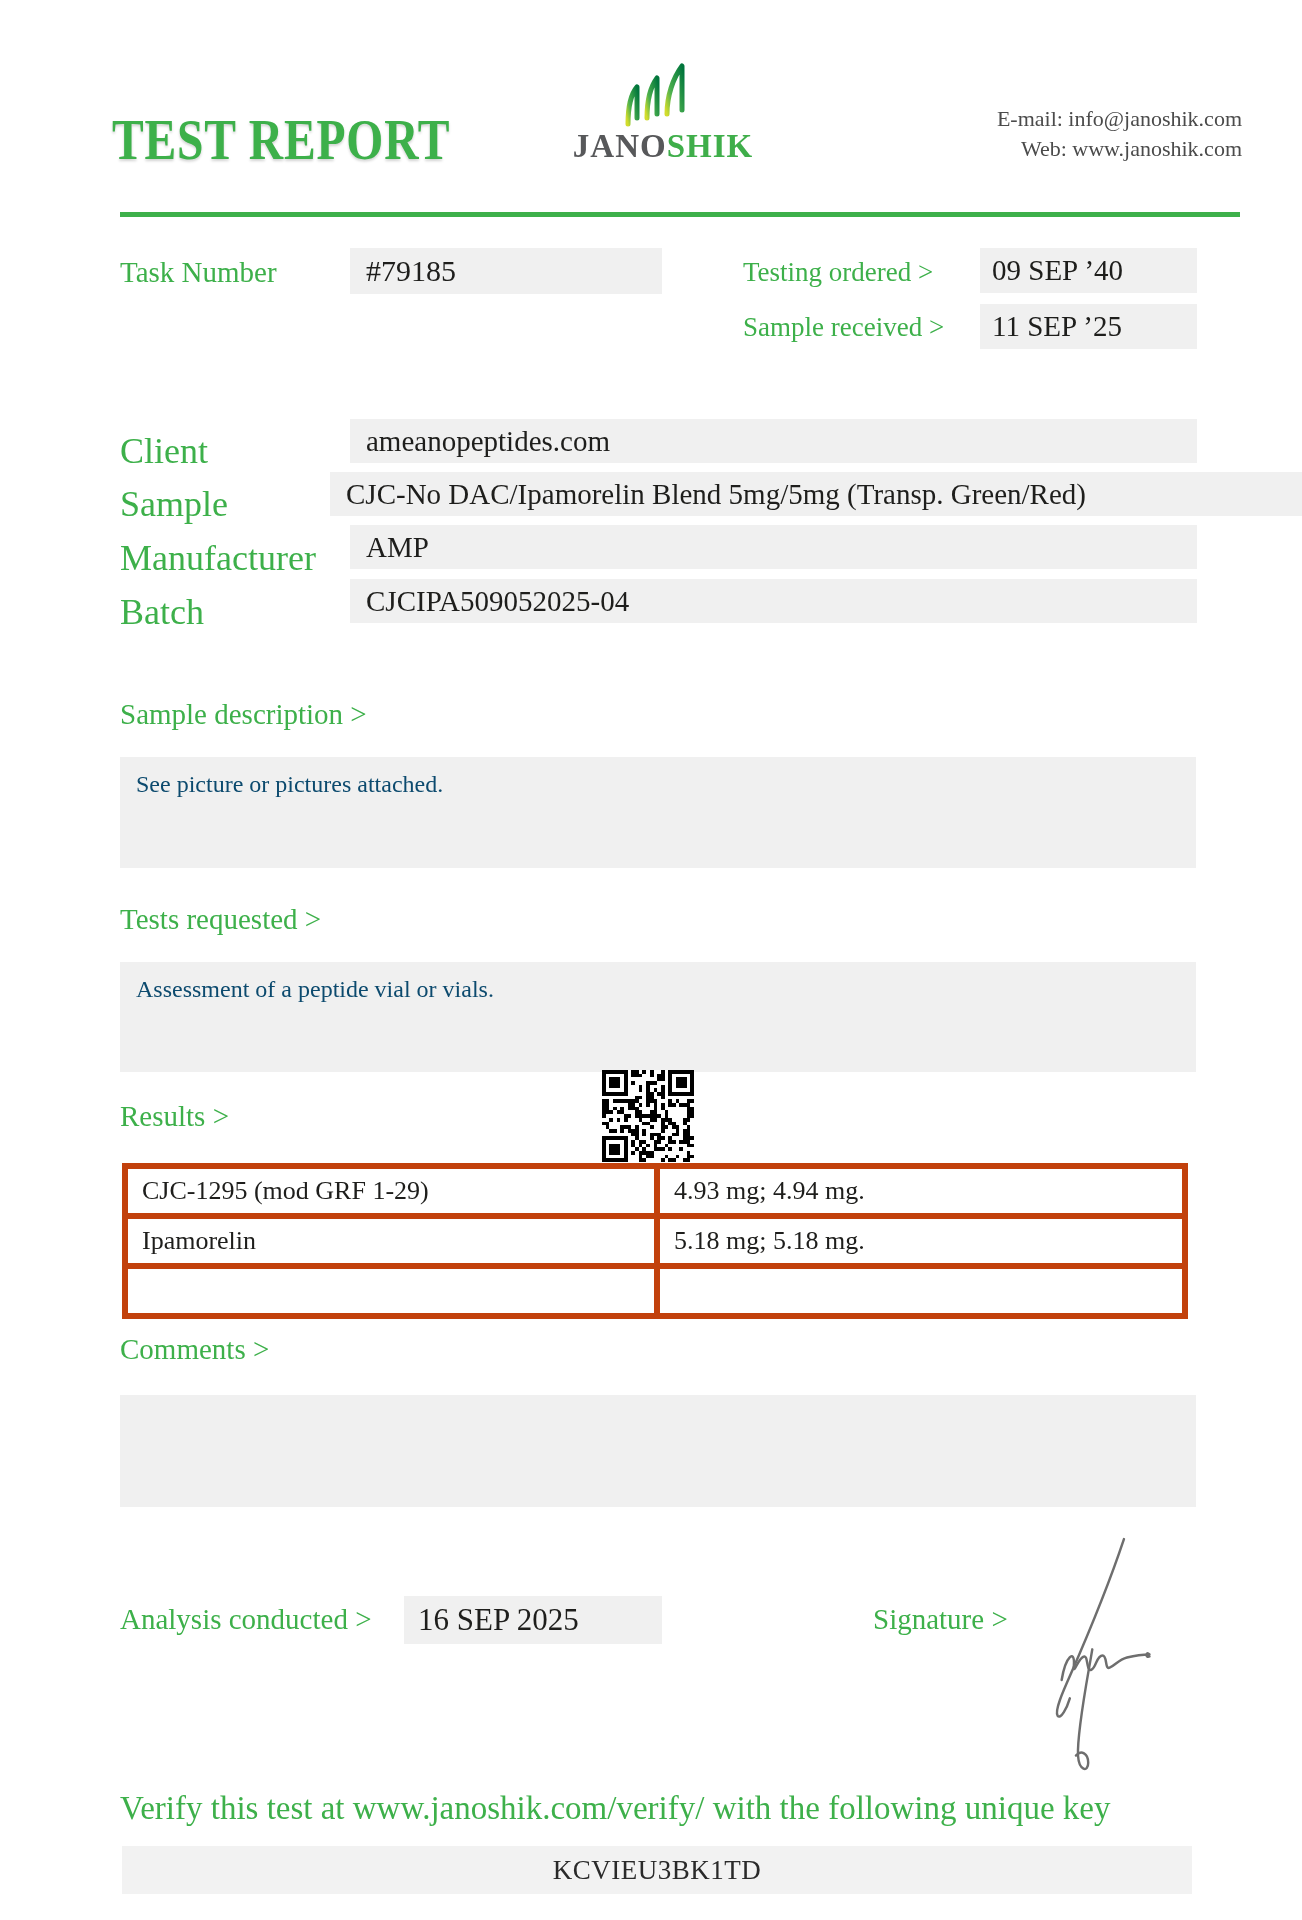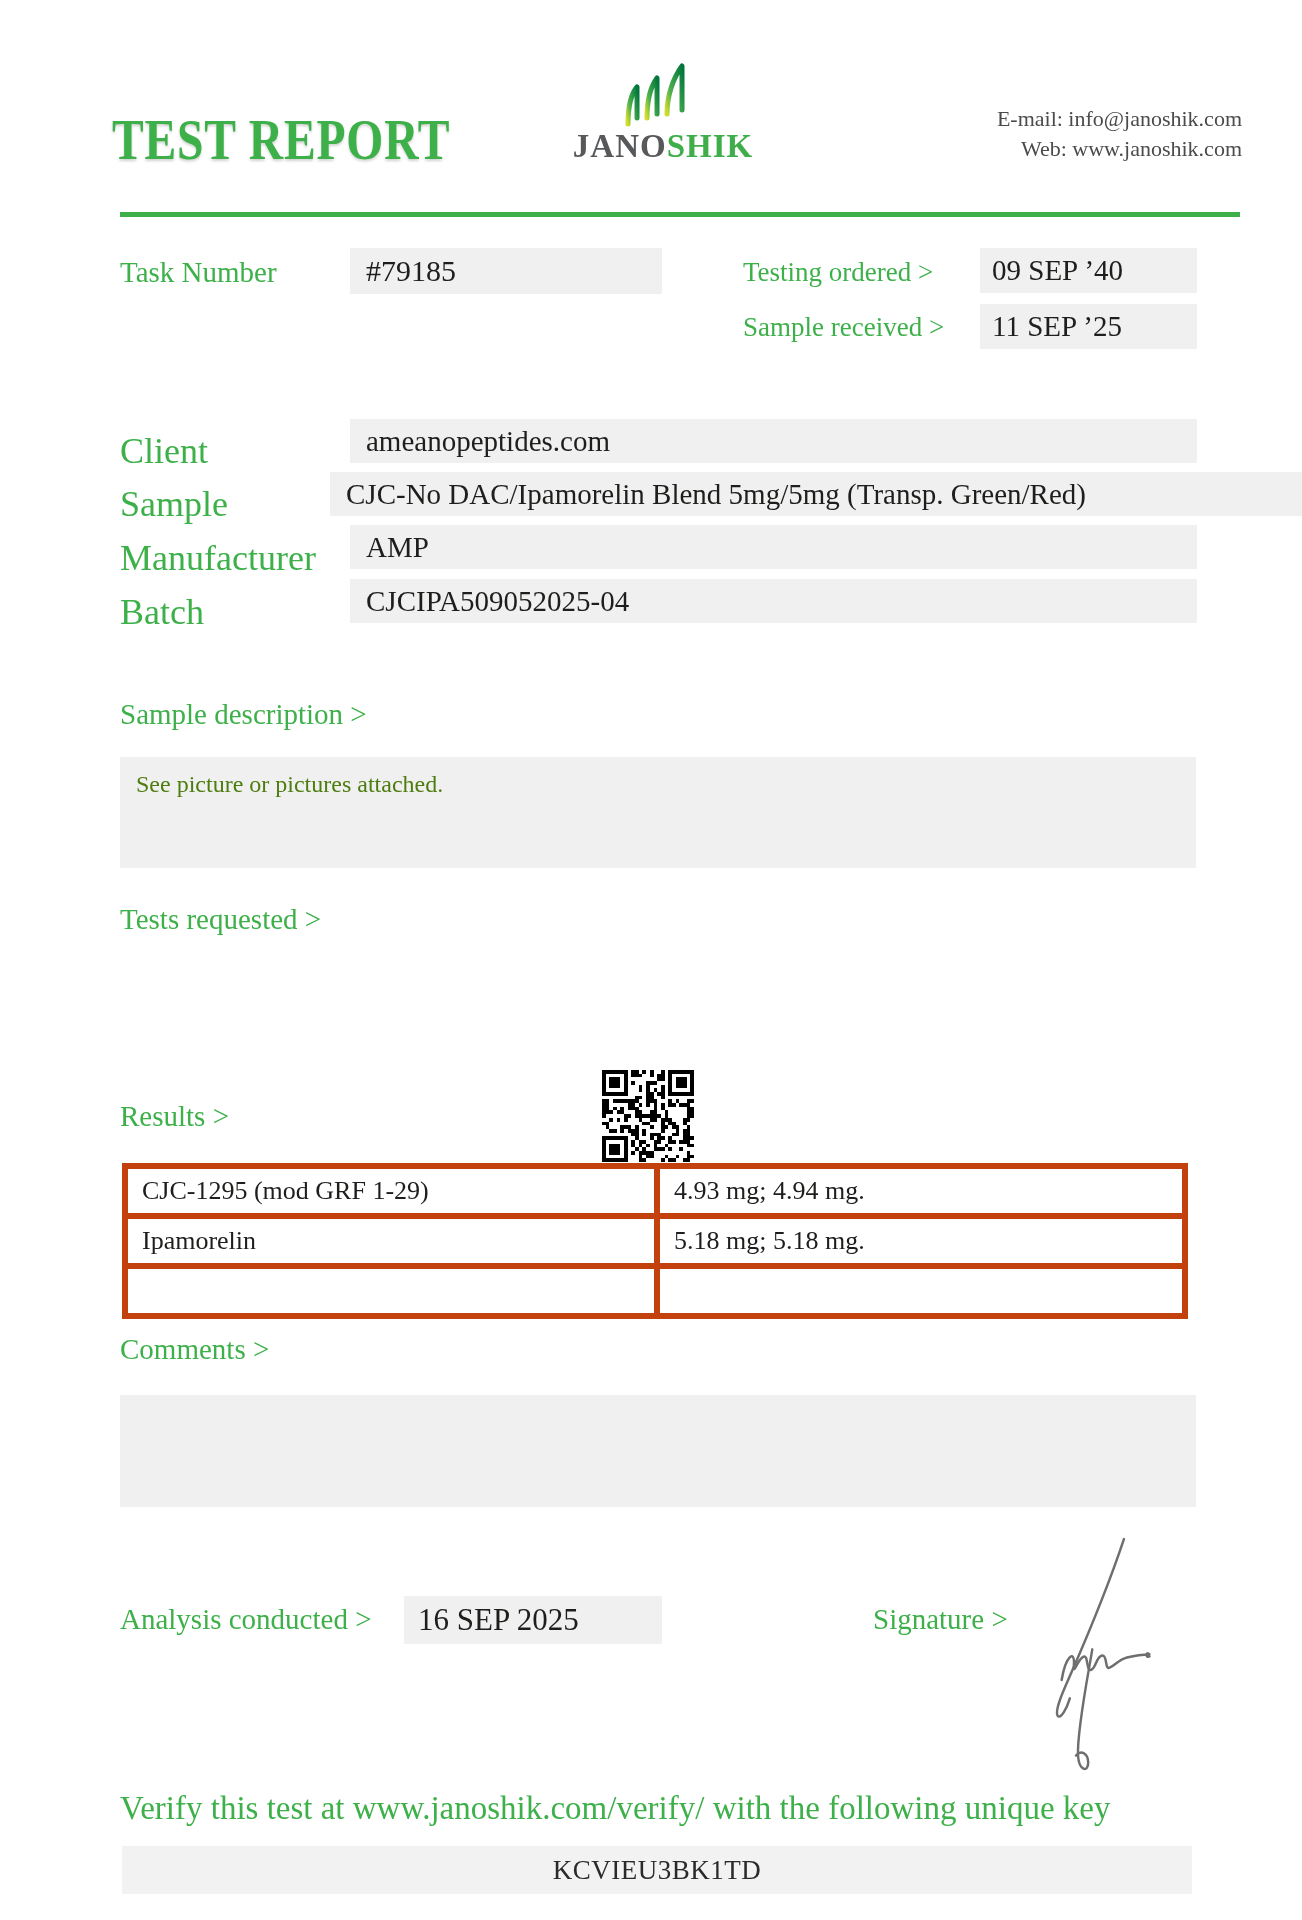--- a/index.html
+++ b/index.html
@@ -17,21 +17,21 @@
   .logo-jano{color:#57585a;}
   .logo-shik{color:#3fae4a;}
   .contact{font-size:22px;color:#4b4b4b;text-align:right;line-height:30px;white-space:nowrap;}
   .rule{background:#3db04a;height:5px;}
   .lbl{font-size:36px;color:#3db04a;white-space:nowrap;}
   .lbl-lg{font-size:29px;}
   .gbox{background:#f0f0f0;}
   .gbox .val{font-size:29px;color:#1e1e1c;padding-left:16px;white-space:nowrap;}
   .heading{font-size:29px;color:#3db04a;white-space:nowrap;}
   .bigbox{background:#f0f0f0;}
-  .bigbox .note{font-size:24px;color:#4d7c0f;padding:14px 4px 0 16px;}
+  .bigbox .note{font-size:24px;color:#0c4a6e;padding:14px 4px 0 16px;}
   table.results{border-collapse:collapse;width:1060px;table-layout:fixed;}
   table.results td{
     border:6px solid #c2410c;font-size:26px;color:#1e1e1c;
     padding:0 0 0 14px;height:44px;vertical-align:middle;white-space:nowrap;overflow:hidden;
   }
   .verify{font-size:33px;color:#3db04a;white-space:nowrap;}
   .keybox{background:#f2f2f2;text-align:center;}
   .keybox .key{font-size:27px;line-height:48px;color:#2a2a2a;letter-spacing:0.5px;}
   .center-line{display:block;}
 </style>
@@ -102,20 +102,23 @@
   <div class="abs gbox" style="left:350px;top:579px;width:847px;height:44px;">
     <div class="val" style="line-height:44px;">CJCIPA509052025-04</div>
   </div>
 
   <div class="abs heading" style="left:120px;top:698px;">Sample description &gt;</div>
   <div class="abs bigbox" style="left:120px;top:757px;width:1076px;height:111px;">
     <div class="note">See picture or pictures attached.</div>
   </div>
 
   <div class="abs heading" style="left:120px;top:903px;">Tests requested &gt;</div>
+  <div class="abs bigbox" style="left:120px;top:962px;width:1076px;height:110px;">
+    <div class="note">Assessment of a peptide vial or vials.</div>
+  </div>
 
   <svg class="abs" style="left:602px;top:1070px;" width="92" height="92" viewBox="0 0 25 25" id="qr" shape-rendering="crispEdges">
       <rect x="0" y="0" width="25" height="25" fill="#ffffff"></rect>
       <rect x="8" y="0" width="1" height="1" fill="#000"></rect>
       <rect x="9" y="0" width="1" height="1" fill="#000"></rect>
       <rect x="11" y="0" width="1" height="1" fill="#000"></rect>
       <rect x="13" y="0" width="1" height="1" fill="#000"></rect>
       <rect x="16" y="0" width="1" height="1" fill="#000"></rect>
       <rect x="8" y="1" width="1" height="1" fill="#000"></rect>
       <rect x="9" y="1" width="1" height="1" fill="#000"></rect>

